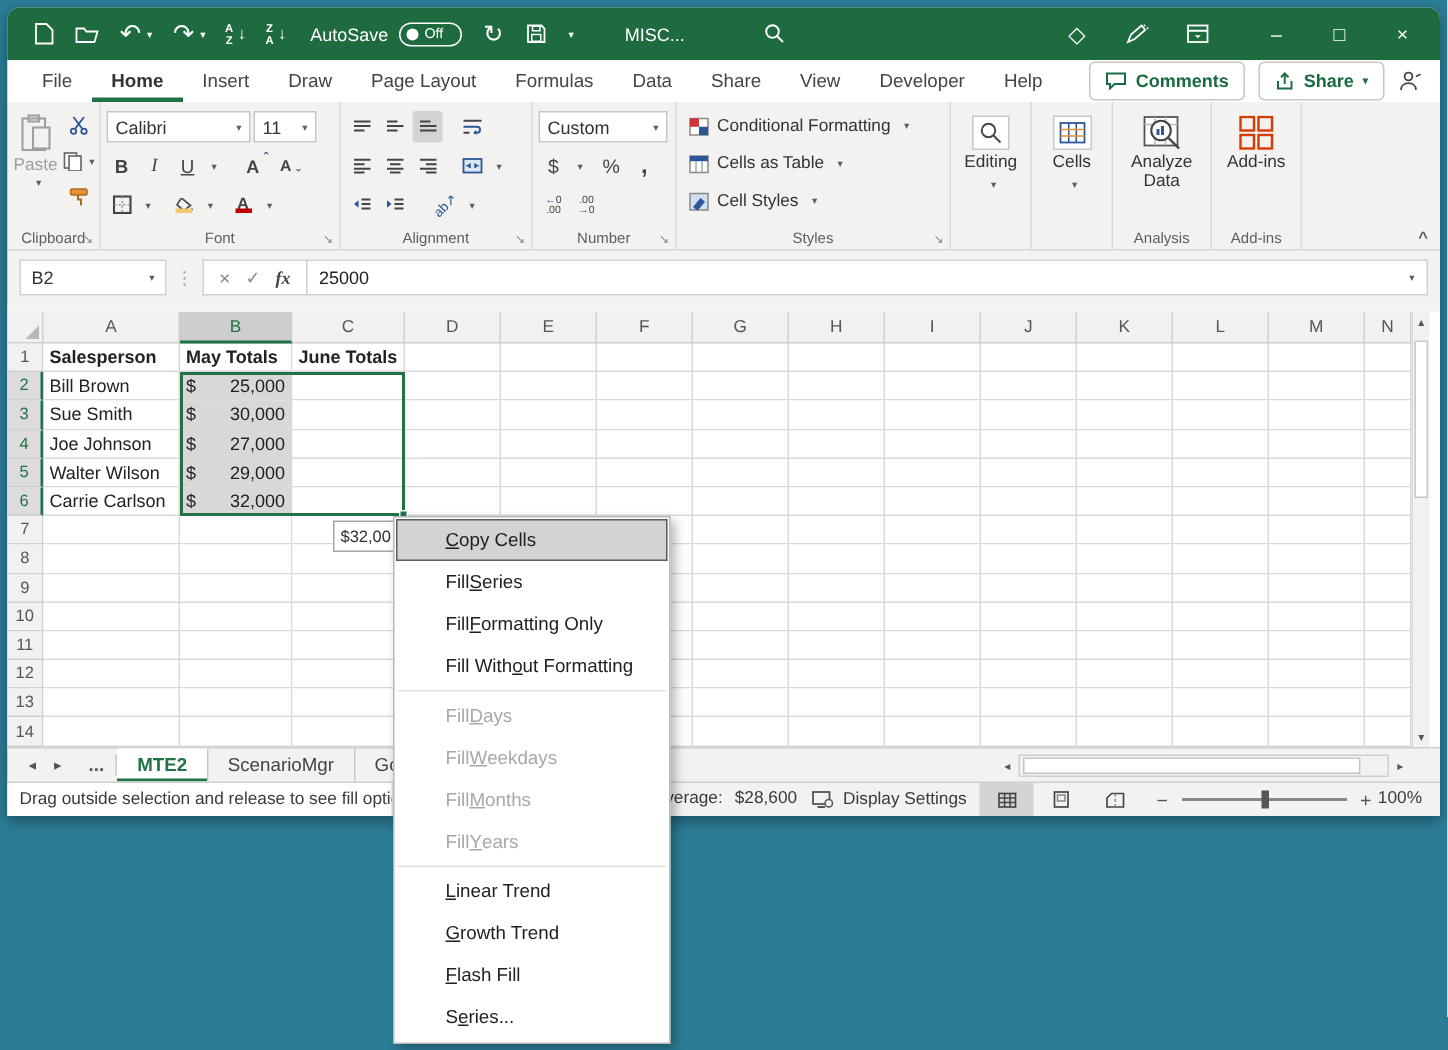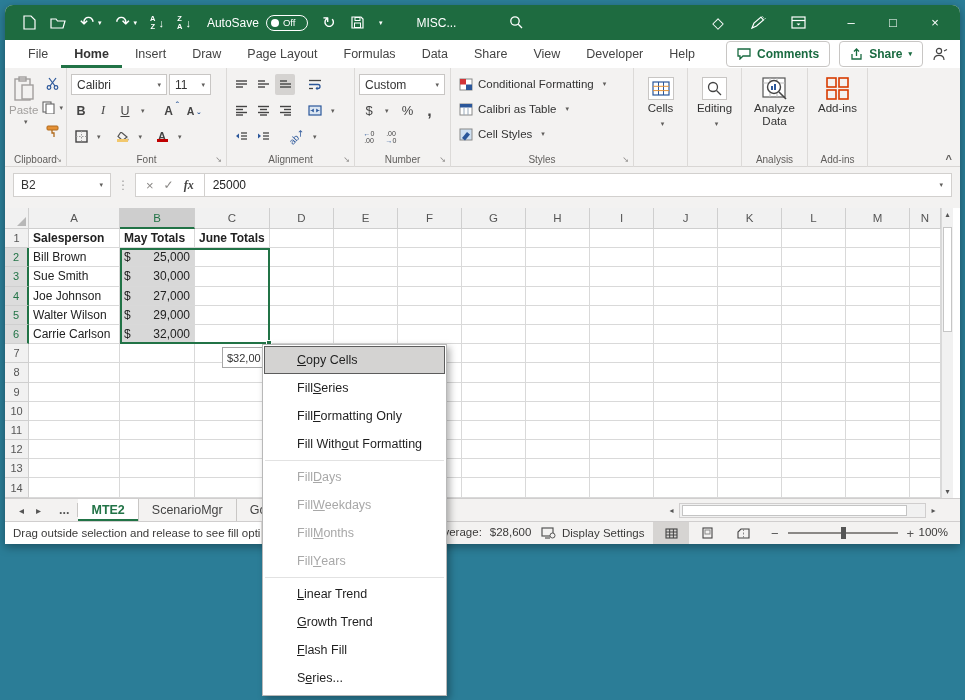--- a/index.html
+++ b/index.html
@@ -494,63 +494,63 @@
           </div>
           <div class="styrow">
             <span>
                 <svg width="14" height="13" viewBox="0 0 14 13">
                   <rect x="1" y="1" width="12" height="11" fill="#fff" stroke="#888"></rect>
                   <rect x="1" y="1" width="12" height="3.5" fill="#2b579a"></rect>
                   <line x1="5" y1="4.5" x2="5" y2="12" stroke="#9ab"></line>
                   <line x1="9" y1="4.5" x2="9" y2="12" stroke="#9ab"></line>
                 </svg>
               </span>
-            <span>Calibri as Table</span>
+            <span>Cells as Table</span>
             <span class="ccaret">▾</span>
           </div>
           <div class="styrow">
             <span>
                 <svg width="14" height="13" viewBox="0 0 14 13">
                   <rect x="1" y="1" width="12" height="11" fill="#cfe0f1" stroke="#888"></rect>
                   <path d="M3 10l5-6 3 2.5-5 6z" fill="#2b579a"></path>
                 </svg>
               </span>
             <span>Cell Styles</span>
             <span class="ccaret">▾</span>
           </div>
         </div>
         <span class="glabel">Styles</span>
         <span class="launcher">↘</span>
+      </div>
+
+      <div class="group" style="width:54px">
+        <div class="bigbtn">
+          <span style="border:1px solid #c8c6c4;padding:3px;background:#fff">
+              <svg width="17" height="15" viewBox="0 0 17 15">
+                <circle cx="7" cy="6" r="4.5" fill="none" stroke="#444" stroke-width="1.3"></circle>
+                <line x1="10.5" y1="9.5" x2="15" y2="14" stroke="#444" stroke-width="1.3"></line>
+              </svg>
+            </span>
+          <span>Editing</span>
+          <span class="ccaret">▾</span>
+        </div>
       </div>
 
       <div class="group" style="width:54px">
         <div class="bigbtn">
           <span style="border:1px solid #c8c6c4;padding:3px;background:#fff">
               <svg width="18" height="15" viewBox="0 0 18 15">
                 <rect x="1" y="1" width="16" height="13" fill="none" stroke="#2b579a" stroke-width="1.2"></rect>
                 <line x1="6.5" y1="1" x2="6.5" y2="14" stroke="#2b579a"></line>
                 <line x1="11.5" y1="1" x2="11.5" y2="14" stroke="#2b579a"></line>
                 <line x1="1" y1="5.3" x2="17" y2="5.3" stroke="#e59135"></line>
                 <line x1="1" y1="9.6" x2="17" y2="9.6" stroke="#e59135"></line>
               </svg>
             </span>
           <span>Cells</span>
-          <span class="ccaret">▾</span>
-        </div>
-      </div>
-
-      <div class="group" style="width:54px">
-        <div class="bigbtn">
-          <span style="border:1px solid #c8c6c4;padding:3px;background:#fff">
-              <svg width="17" height="15" viewBox="0 0 17 15">
-                <circle cx="7" cy="6" r="4.5" fill="none" stroke="#444" stroke-width="1.3"></circle>
-                <line x1="10.5" y1="9.5" x2="15" y2="14" stroke="#444" stroke-width="1.3"></line>
-              </svg>
-            </span>
-          <span>Editing</span>
           <span class="ccaret">▾</span>
         </div>
       </div>
 
       <div class="group" style="width:66px">
         <div class="bigbtn">
           <span>
               <svg width="26" height="23" viewBox="0 0 26 23">
                 <rect x="1" y="1" width="22" height="19" fill="#fff" stroke="#555" stroke-width="1.2"></rect>
                 <line x1="1" y1="6" x2="23" y2="6" stroke="#bbb"></line>

